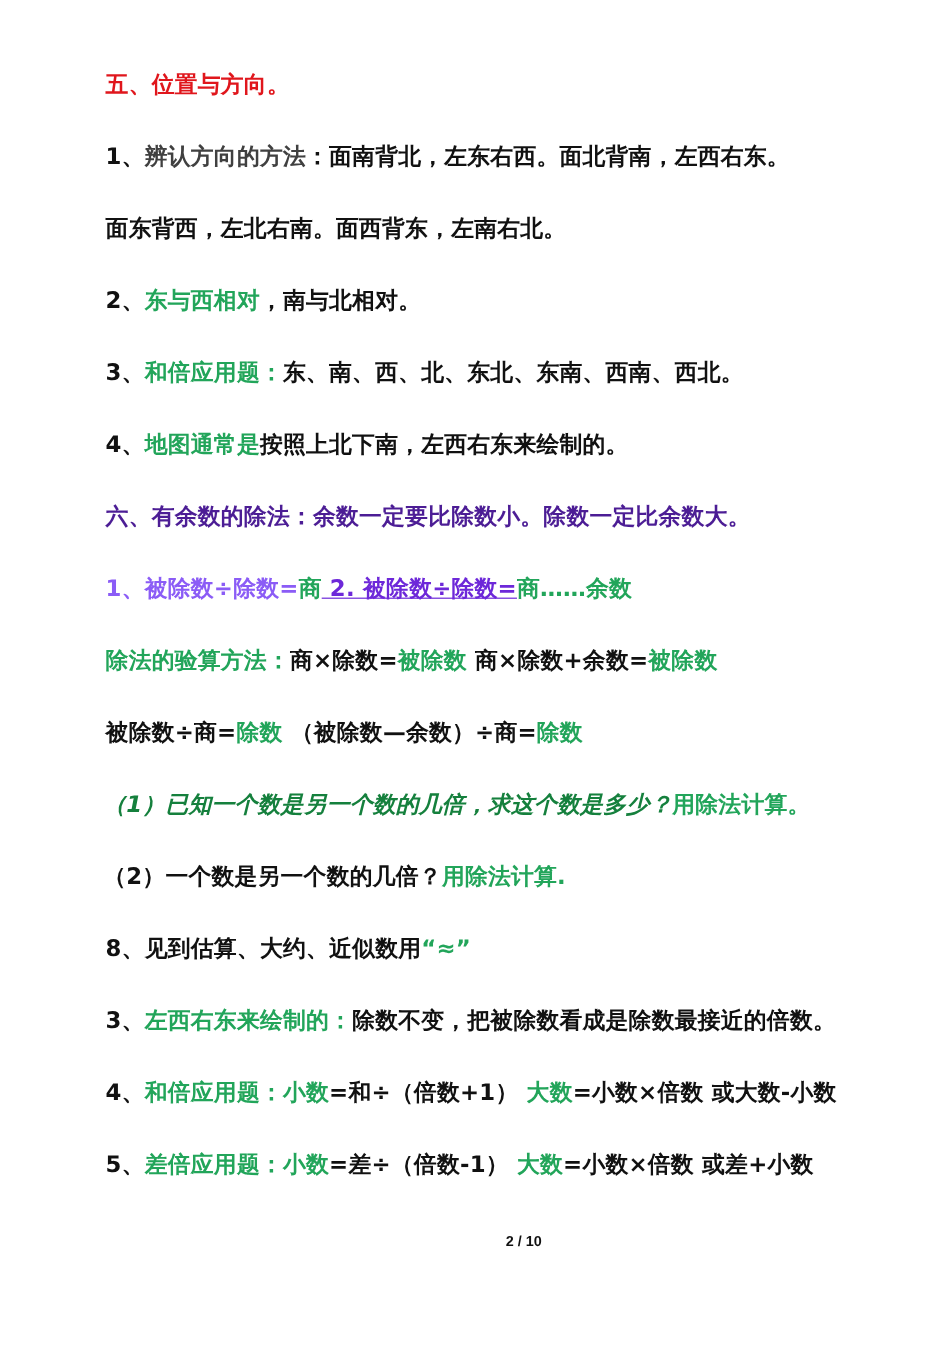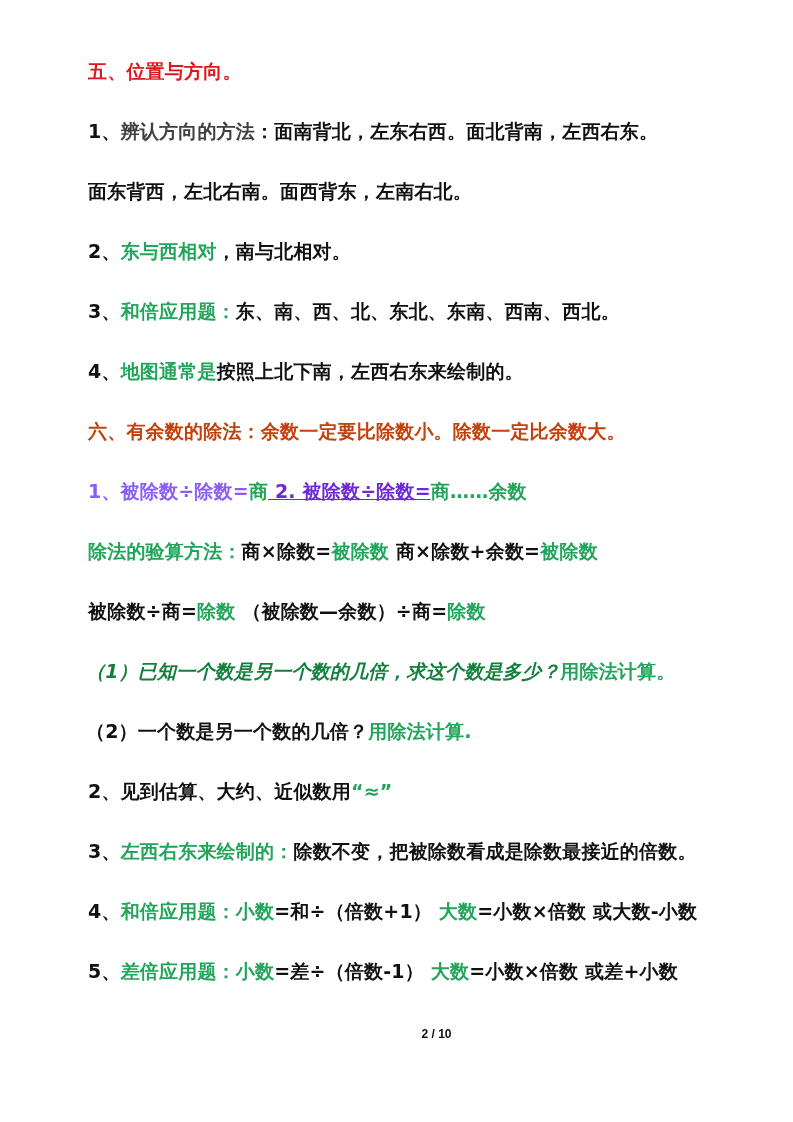--- a/index.html
+++ b/index.html
@@ -52,25 +52,25 @@
 <body>
 
 <div class="page">
   <div id="lines-container">
       <div class="line" style="top: 58px;"><span class="seg-red" style="color: rgb(224, 22, 28);">五、位置与方向。</span></div>
       <div class="line" style="top: 118px;"><span class="seg-black" style="color: rgb(17, 17, 17);">1、</span><span class="seg-green" style="color: #404040;">辨认方向的方法</span><span class="seg-black" style="color: rgb(17, 17, 17);">：面南背北，左东右西。面北背南，左西右东。</span></div>
       <div class="line" style="top: 178px;"><span class="seg-black" style="color: rgb(17, 17, 17);">面东背西，左北右南。面西背东，左南右北。</span></div>
       <div class="line" style="top: 238px;"><span class="seg-black" style="color: rgb(17, 17, 17);">2、</span><span class="seg-green" style="color: rgb(34, 165, 90);">东与西相对</span><span class="seg-black" style="color: rgb(17, 17, 17);">，南与北相对。</span></div>
       <div class="line" style="top: 298px;"><span class="seg-black" style="color: rgb(17, 17, 17);">3、</span><span class="seg-green" style="color: rgb(34, 165, 90);">和倍应用题：</span><span class="seg-black" style="color: rgb(17, 17, 17);">东、南、西、北、东北、东南、西南、西北。</span></div>
       <div class="line" style="top: 358px;"><span class="seg-black" style="color: rgb(17, 17, 17);">4、</span><span class="seg-green" style="color: rgb(34, 165, 90);">地图通常是</span><span class="seg-black" style="color: rgb(17, 17, 17);">按照上北下南，左西右东来绘制的。</span></div>
-      <div class="line" style="top: 418px;"><span class="seg-red" style="color: #c2410c;">六、有余数的除法：余数一定要比除数小。除数一定比余数大。</span></div>
+      <div class="line" style="top: 418px;"><span class="seg-red" style="color: #4c1d95;">六、有余数的除法：余数一定要比除数小。除数一定比余数大。</span></div>
       <div class="line" style="top: 478px;"><span class="seg-black" style="color: #8b5cf6;">1、被除数÷除数=</span><span class="seg-green" style="color: rgb(34, 165, 90);">商</span><span class="seg-black" style="color: #6d28d9; text-decoration: underline;">  2. 被除数÷除数=</span><span class="seg-green" style="color: rgb(34, 165, 90);">商……余数</span></div>
       <div class="line" style="top: 538px;"><span class="seg-green" style="color: rgb(34, 165, 90);">除法的验算方法：</span><span class="seg-black" style="color: rgb(17, 17, 17);">商×除数=</span><span class="seg-green" style="color: rgb(34, 165, 90);">被除数</span><span class="seg-black" style="color: rgb(17, 17, 17);">  商×除数+余数=</span><span class="seg-green" style="color: rgb(34, 165, 90);">被除数</span></div>
       <div class="line" style="top: 598px;"><span class="seg-black" style="color: rgb(17, 17, 17);">被除数÷商=</span><span class="seg-green" style="color: rgb(34, 165, 90);">除数</span><span class="seg-black" style="color: rgb(17, 17, 17);">  （被除数—余数）÷商=</span><span class="seg-green" style="color: rgb(34, 165, 90);">除数</span></div>
       <div class="line indent" style="top: 658px;"><span class="seg-black" style="color: #15803d; font-style: italic;">（1）已知一个数是另一个数的几倍，求这个数是多少？</span><span class="seg-green" style="color: rgb(34, 165, 90);">用除法计算。</span></div>
       <div class="line indent" style="top: 718px;"><span class="seg-black" style="color: rgb(17, 17, 17);">（2）一个数是另一个数的几倍？</span><span class="seg-green" style="color: rgb(34, 165, 90);">用除法计算.</span></div>
-      <div class="line" style="top: 778px;"><span class="seg-black" style="color: rgb(17, 17, 17);">2、见到估算、大约、近似数用</span><span class="seg-green" style="color: rgb(34, 165, 90);">“≈”</span></div>
+      <div class="line" style="top: 778px;"><span class="seg-black" style="color: rgb(17, 17, 17);">8、见到估算、大约、近似数用</span><span class="seg-green" style="color: rgb(34, 165, 90);">“≈”</span></div>
       <div class="line" style="top: 838px;"><span class="seg-black" style="color: rgb(17, 17, 17);">3、</span><span class="seg-green" style="color: rgb(34, 165, 90);">左西右东来绘制的：</span><span class="seg-black" style="color: rgb(17, 17, 17);">除数不变，把被除数看成是除数最接近的倍数。</span></div>
       <div class="line" style="top: 898px;"><span class="seg-black" style="color: rgb(17, 17, 17);">4、</span><span class="seg-green" style="color: rgb(34, 165, 90);">和倍应用题：小数</span><span class="seg-black" style="color: rgb(17, 17, 17);">=和÷（倍数+1） </span><span class="seg-green" style="color: rgb(34, 165, 90);">大数</span><span class="seg-black" style="color: rgb(17, 17, 17);">=小数×倍数  或大数-小数</span></div>
       <div class="line" style="top: 958px;"><span class="seg-black" style="color: rgb(17, 17, 17);">5、</span><span class="seg-green" style="color: rgb(34, 165, 90);">差倍应用题：小数</span><span class="seg-black" style="color: rgb(17, 17, 17);">=差÷（倍数-1） </span><span class="seg-green" style="color: rgb(34, 165, 90);">大数</span><span class="seg-black" style="color: rgb(17, 17, 17);">=小数×倍数  或差+小数</span></div>
     </div>
   <div class="footer">2 / 10</div>
 </div>
 
 </body></html>

